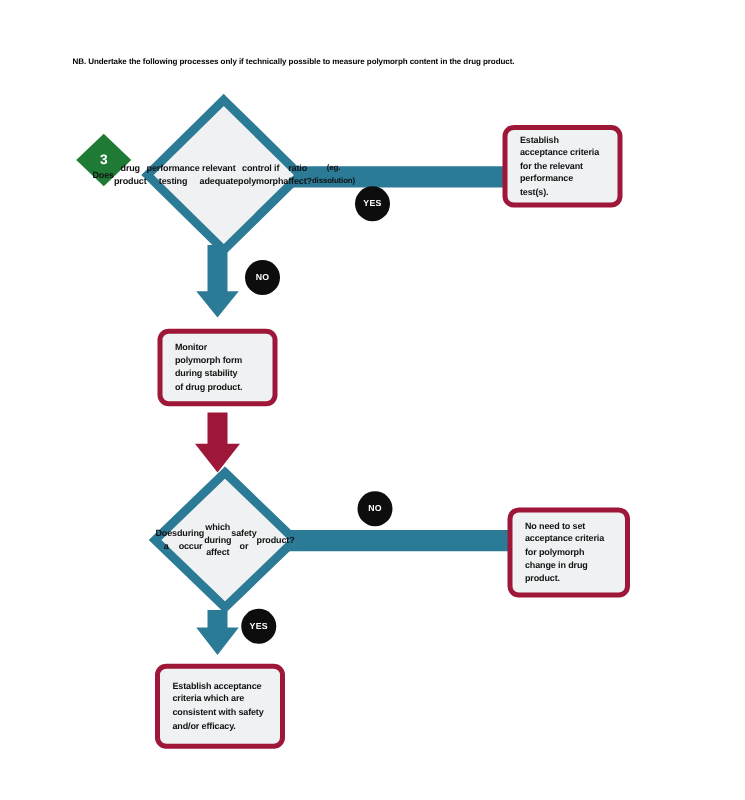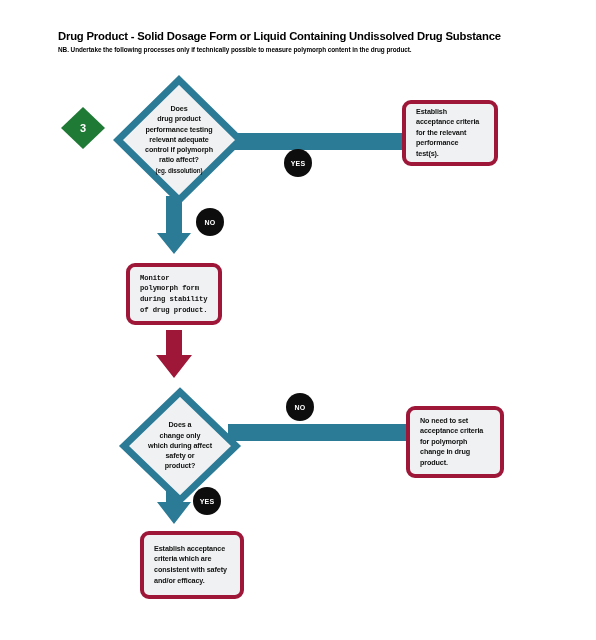--- a/index.html
+++ b/index.html
@@ -76,39 +76,39 @@
   }
   .decision svg {
     position: absolute;
     left: 0; top: 0;
   }
   .decision .dtext {
     position: absolute;
     left: 0; top: 0;
     width: 100%; height: 100%;
     display: flex;
-    flex-direction: column;
+    flex-direction: row;
     align-items: center;
     justify-content: center;
     text-align: center;
     font-size: 7.2px;
     font-weight: bold;
     line-height: 10.2px;
     color: #111111;
     letter-spacing: -0.1px;
     box-sizing: border-box;
     padding: 0 14px;
   }
   .decision .dtext .sub {
     font-size: 6.3px;
     font-weight: bold;
   }
 
   #decision-1 { left: 112px; top: 74px; width: 134px; height: 132px; }
-  #decision-2 { left: 118px; top: 386px; width: 124px; height: 120px; }
+  #decision-2 { left: 118px; top: 372px; width: 124px; height: 120px; }
 
   
   .pbox {
     position: absolute;
     box-sizing: border-box;
     background: #eff1f2;
     border: 4.5px solid #9e1738;
     border-radius: 9px;
     display: flex;
     align-items: center;
@@ -118,23 +118,23 @@
     font-size: 7.2px;
     font-weight: bold;
     line-height: 10.6px;
     color: #111111;
     letter-spacing: -0.1px;
     padding: 0 10px;
     text-align: left;
     white-space: pre-line;
   }
   #box-performance { left: 402px; top: 100px; width: 96px; height: 66px; }
-  #box-monitor     { left: 126px; top: 263px; width: 96px; height: 62px; font-family: Liberation Mono, monospace; }
+  #box-monitor     { left: 126px; top: 263px; width: 96px; height: 62px; }
   #box-noneed      { left: 406px; top: 406px; width: 98px; height: 72px; }
-  #box-establish   { left: 140px; top: 531px; width: 104px; height: 68px; }
+  #box-establish   { left: 124px; top: 531px; width: 104px; height: 68px; }
 
   
   .edge-label {
     position: absolute;
     width: 28px;
     height: 28px;
     border-radius: 50%;
     background: #0d0d0d;
     color: #ffffff;
     font-size: 7px;
@@ -170,21 +170,20 @@
 
     <g>
       <path d="M 228 424 L 448 424 L 448 415 L 474 432 L 448 449 L 448 441 L 228 441 Z" fill="#2b7a96"></path>
     </g>
 
     <g>
       <path d="M 166 488 L 182 488 L 182 502 L 191 502 L 174 524 L 157 502 L 166 502 Z" fill="#2b7a96"></path>
     </g>
   </svg>
 
-  <div id="title">Drug Product - Solid Dosage Form or Liquid Containing Undissolved Drug Substance</div>
   <div id="subtitle">NB. Undertake the following processes only if technically possible to measure polymorph content in the drug product.</div>
 
   <div id="start-marker">
     <svg class="shape" viewBox="0 0 46 44">
       <path d="M 23 1 L 45 22 L 23 43 L 1 22 Z" fill="#1e7a35"></path>
     </svg>
     <div class="label">3</div>
   </div>
 
   <div class="decision" id="decision-1">
@@ -216,21 +215,21 @@
 during stability
 of drug product.</div>
   </div>
 
   <div class="decision" id="decision-2">
     <svg width="124" height="120" viewBox="0 0 124 120">
       <path d="M 62 6 L 118 60 L 62 114 L 6 60 Z" fill="#eff1f2" stroke="#2b7a96" stroke-width="7"></path>
     </svg>
     <div class="dtext">
       <span>Does a</span>
-      <span>change only</span>
+      <span>during occur</span>
       <span>which during affect</span>
       <span>safety or</span>
       <span>product?</span>
     </div>
   </div>
 
   <div class="pbox" id="box-noneed">
     <div class="btext">No need to set
 acceptance criteria
 for polymorph

